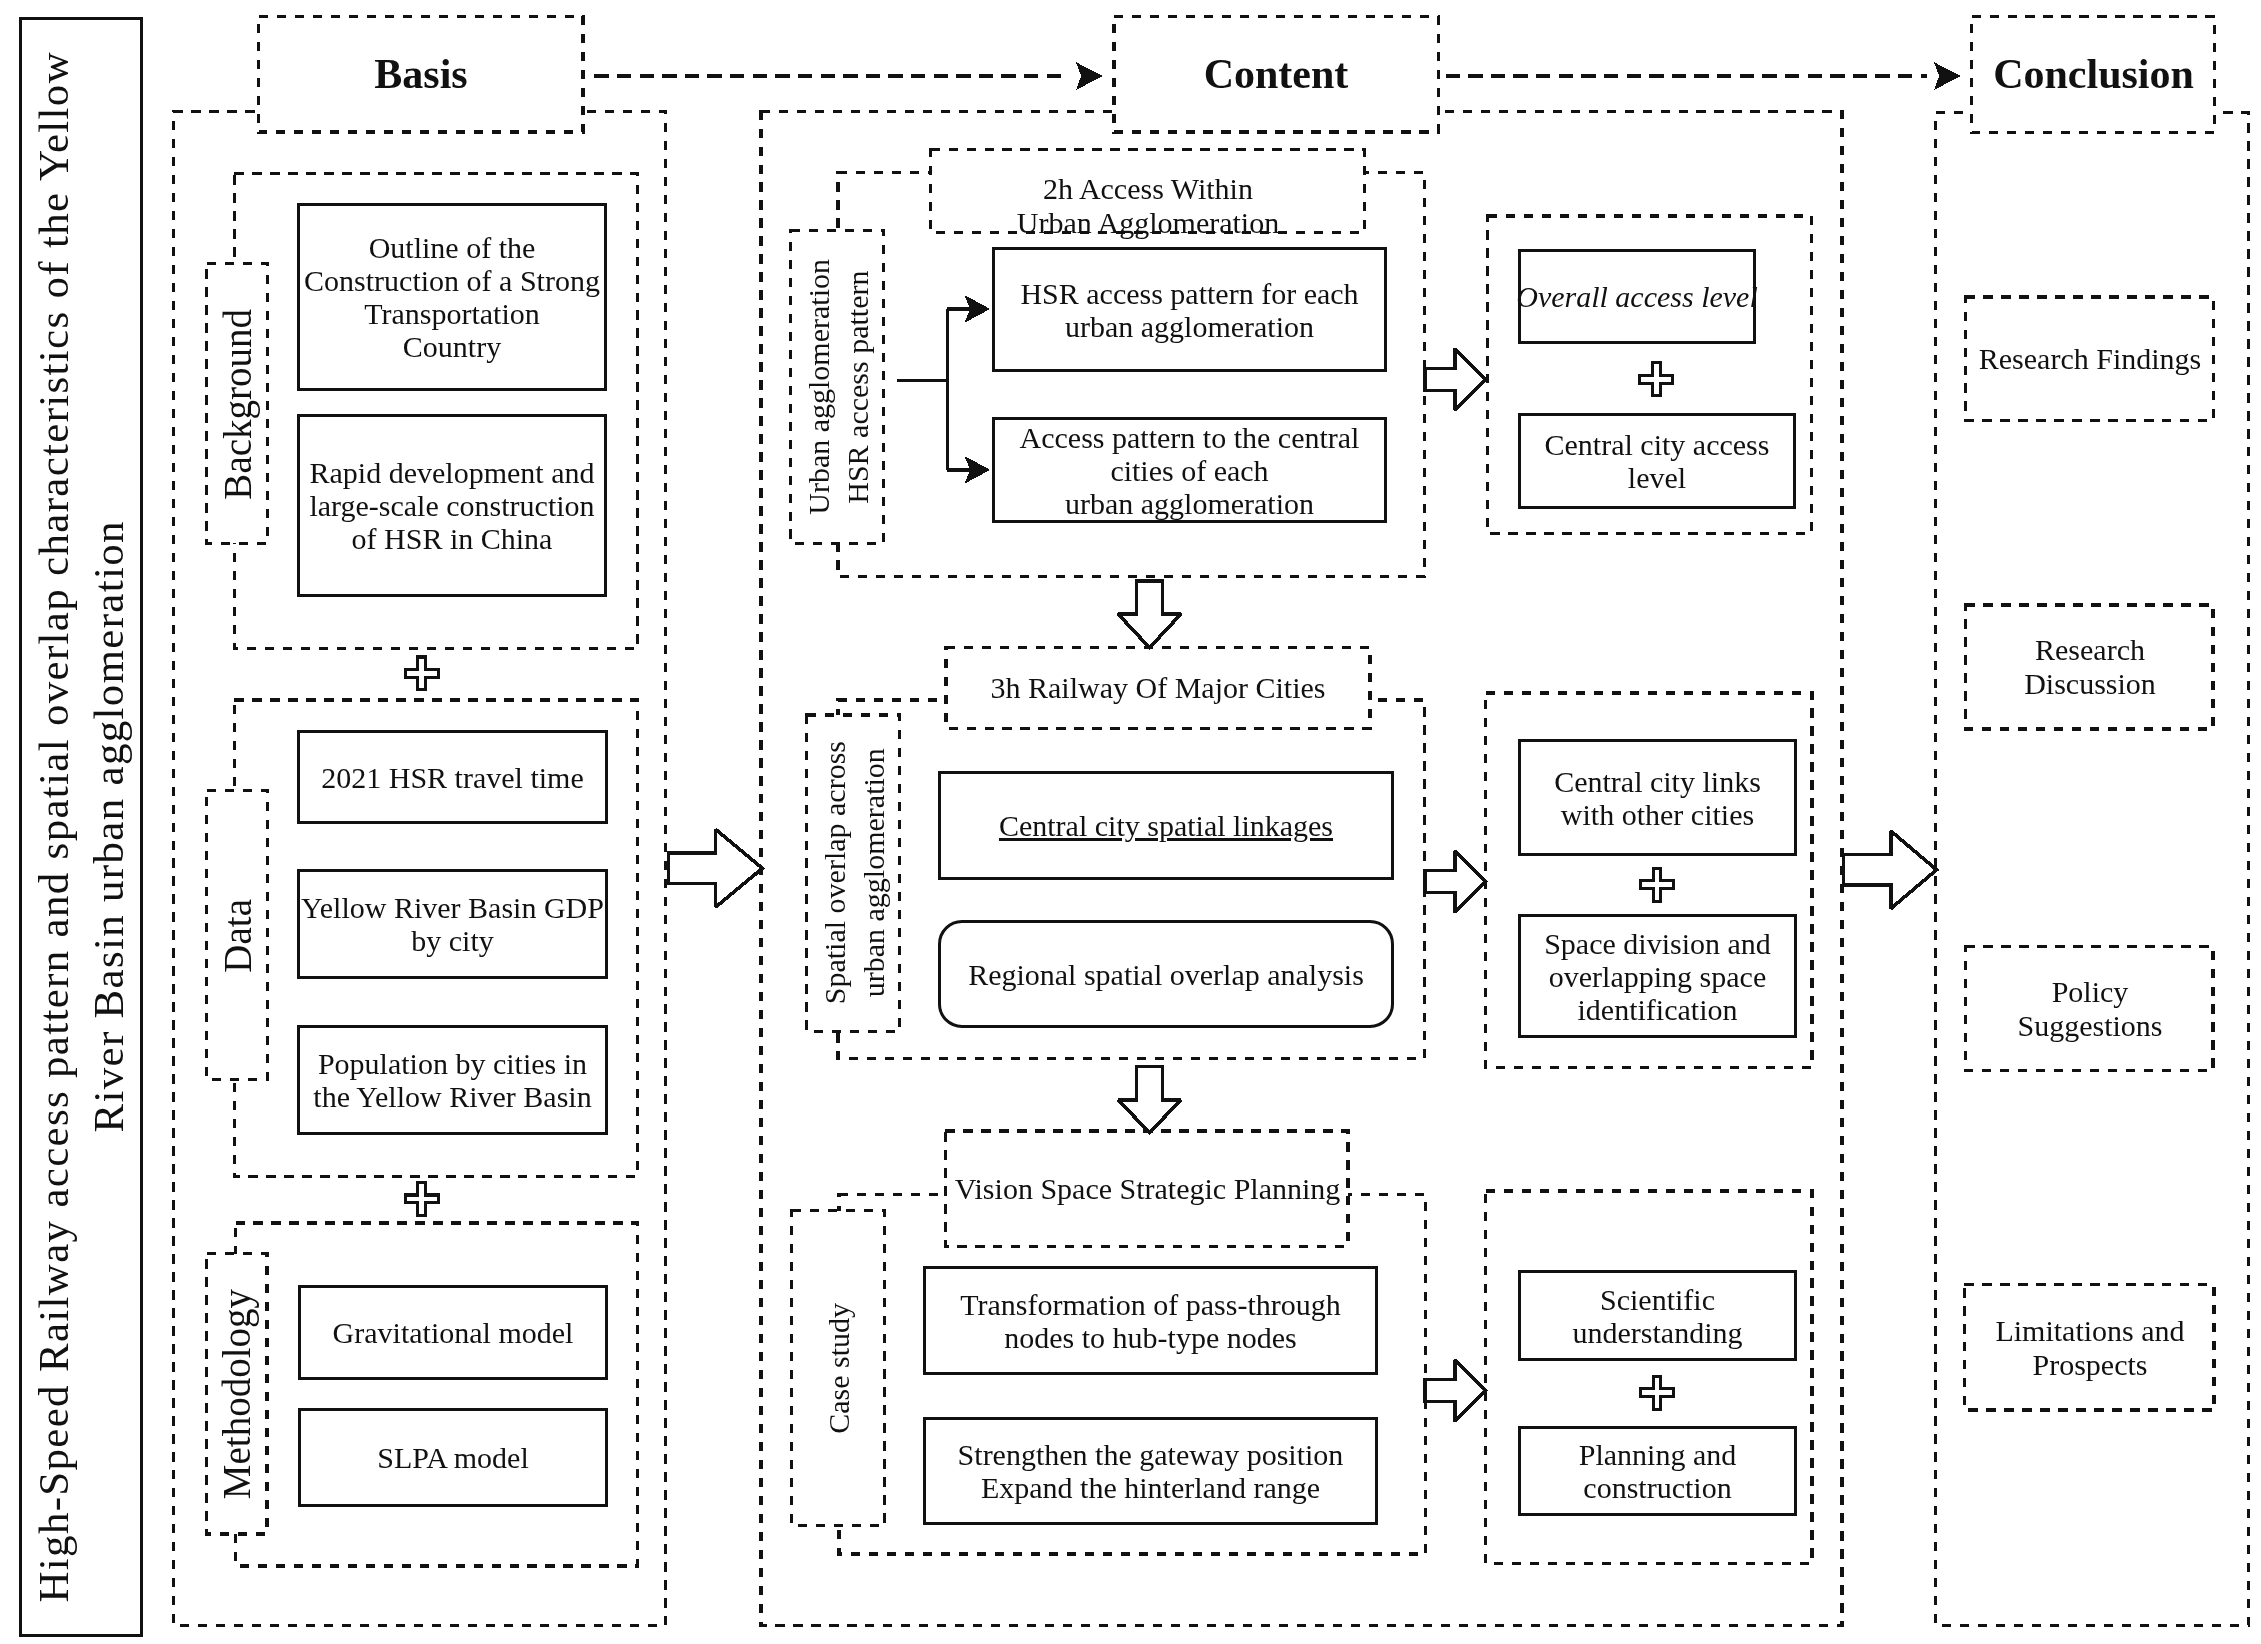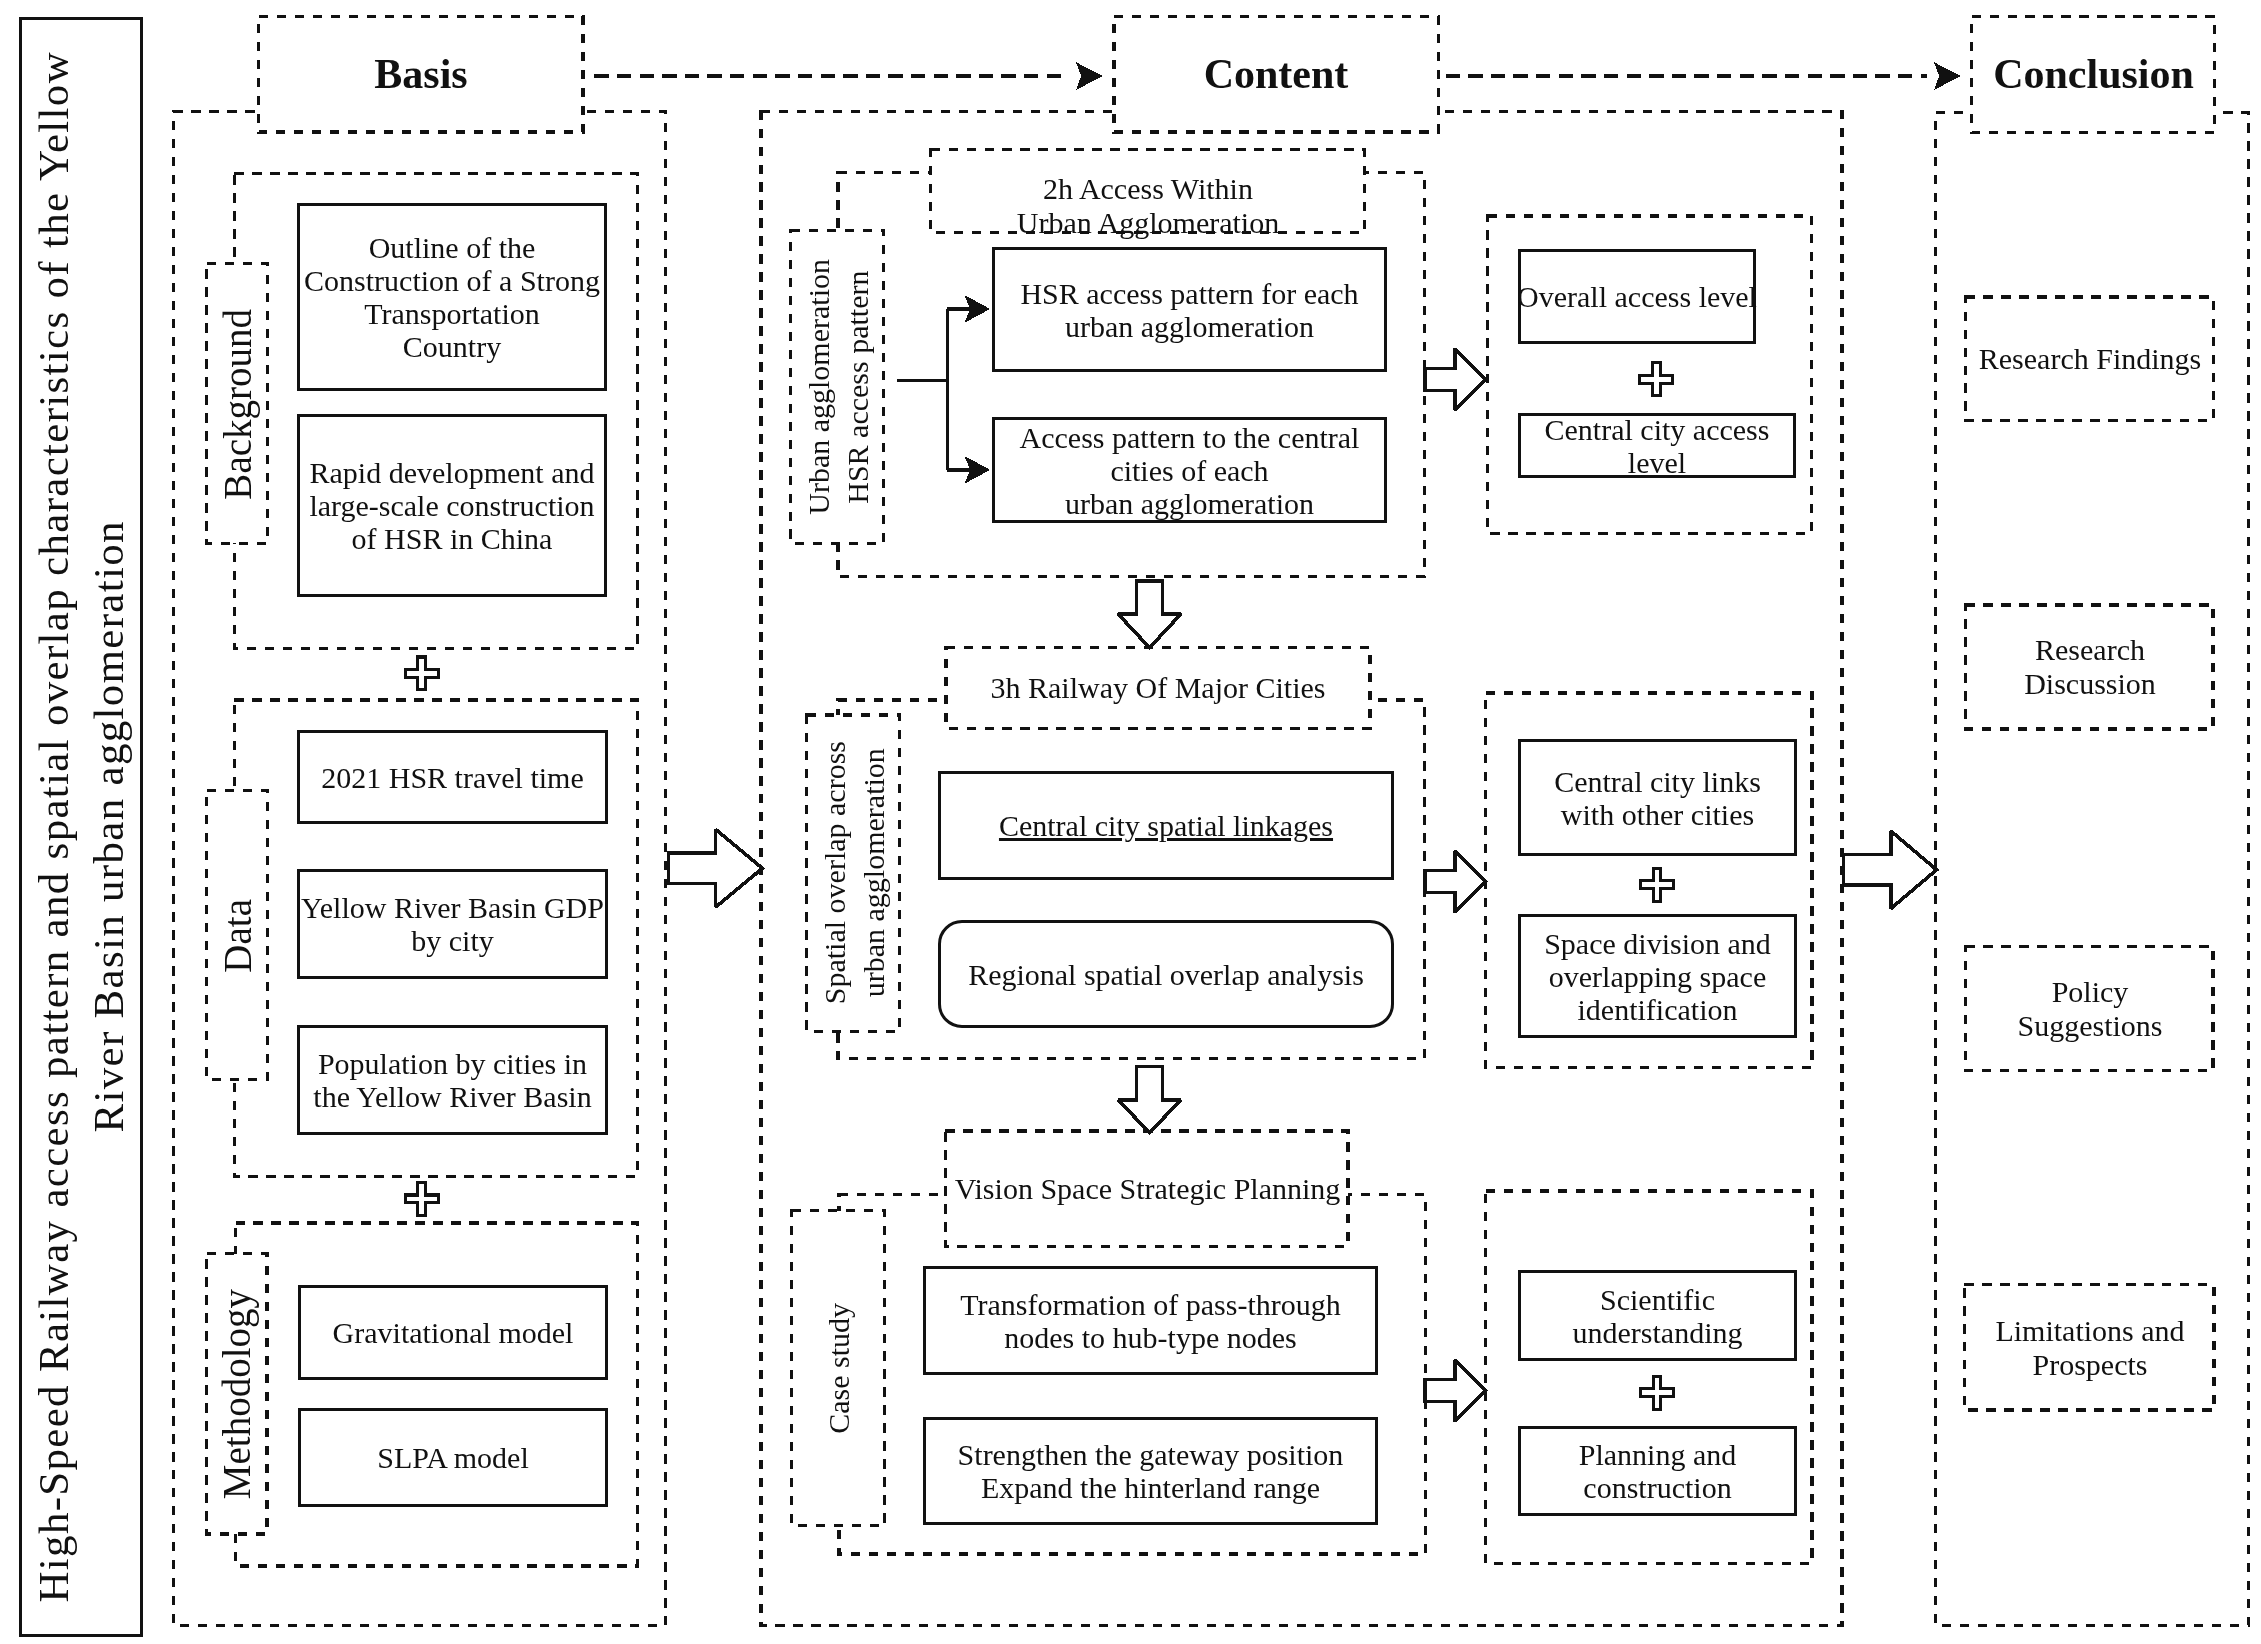--- a/index.html
+++ b/index.html
@@ -138,24 +138,24 @@
   </div>
 <div class="abs solid ctr" style="left:992px;top:247px;width:395px;height:125px;">
     <div class="txt" style="font-size:30px;line-height:1.1;">HSR access pattern for each
 urban agglomeration</div>
   </div>
 <div class="abs solid ctr" style="left:992px;top:417px;width:395px;height:106px;">
     <div class="txt" style="font-size:30px;line-height:1.1;">Access pattern to the central
 cities of each
 urban agglomeration</div>
   </div>
-<div class="abs solid ctr" style="left:1518px;top:249px;width:238px;height:95px;">
+<div class="abs solid ctr" style="left:1518px;top:249px;width:238px;height:95px;font-style:italic;">
     <div class="txt" style="font-size:30px;line-height:1.1;">Overall access level</div>
   </div>
-<div class="abs solid ctr" style="left:1518px;top:413px;width:278px;height:65px;">
+<div class="abs solid ctr" style="left:1518px;top:413px;width:278px;height:96px;">
     <div class="txt" style="font-size:30px;line-height:1.1;">Central city access
 level</div>
   </div>
 <div class="abs ctr" style="left:807px;top:715px;width:93px;height:316px;z-index:8;">
     <div class="vtxt" style="font-size:30px;line-height:1.3;">Spatial overlap across
 urban agglomeration</div>
   </div>
 <div class="abs ctr" style="left:946px;top:647px;width:424px;height:81px;z-index:8;">
     <div class="txt" style="font-size:30px;line-height:1.12;">3h Railway Of Major Cities</div>
   </div>

